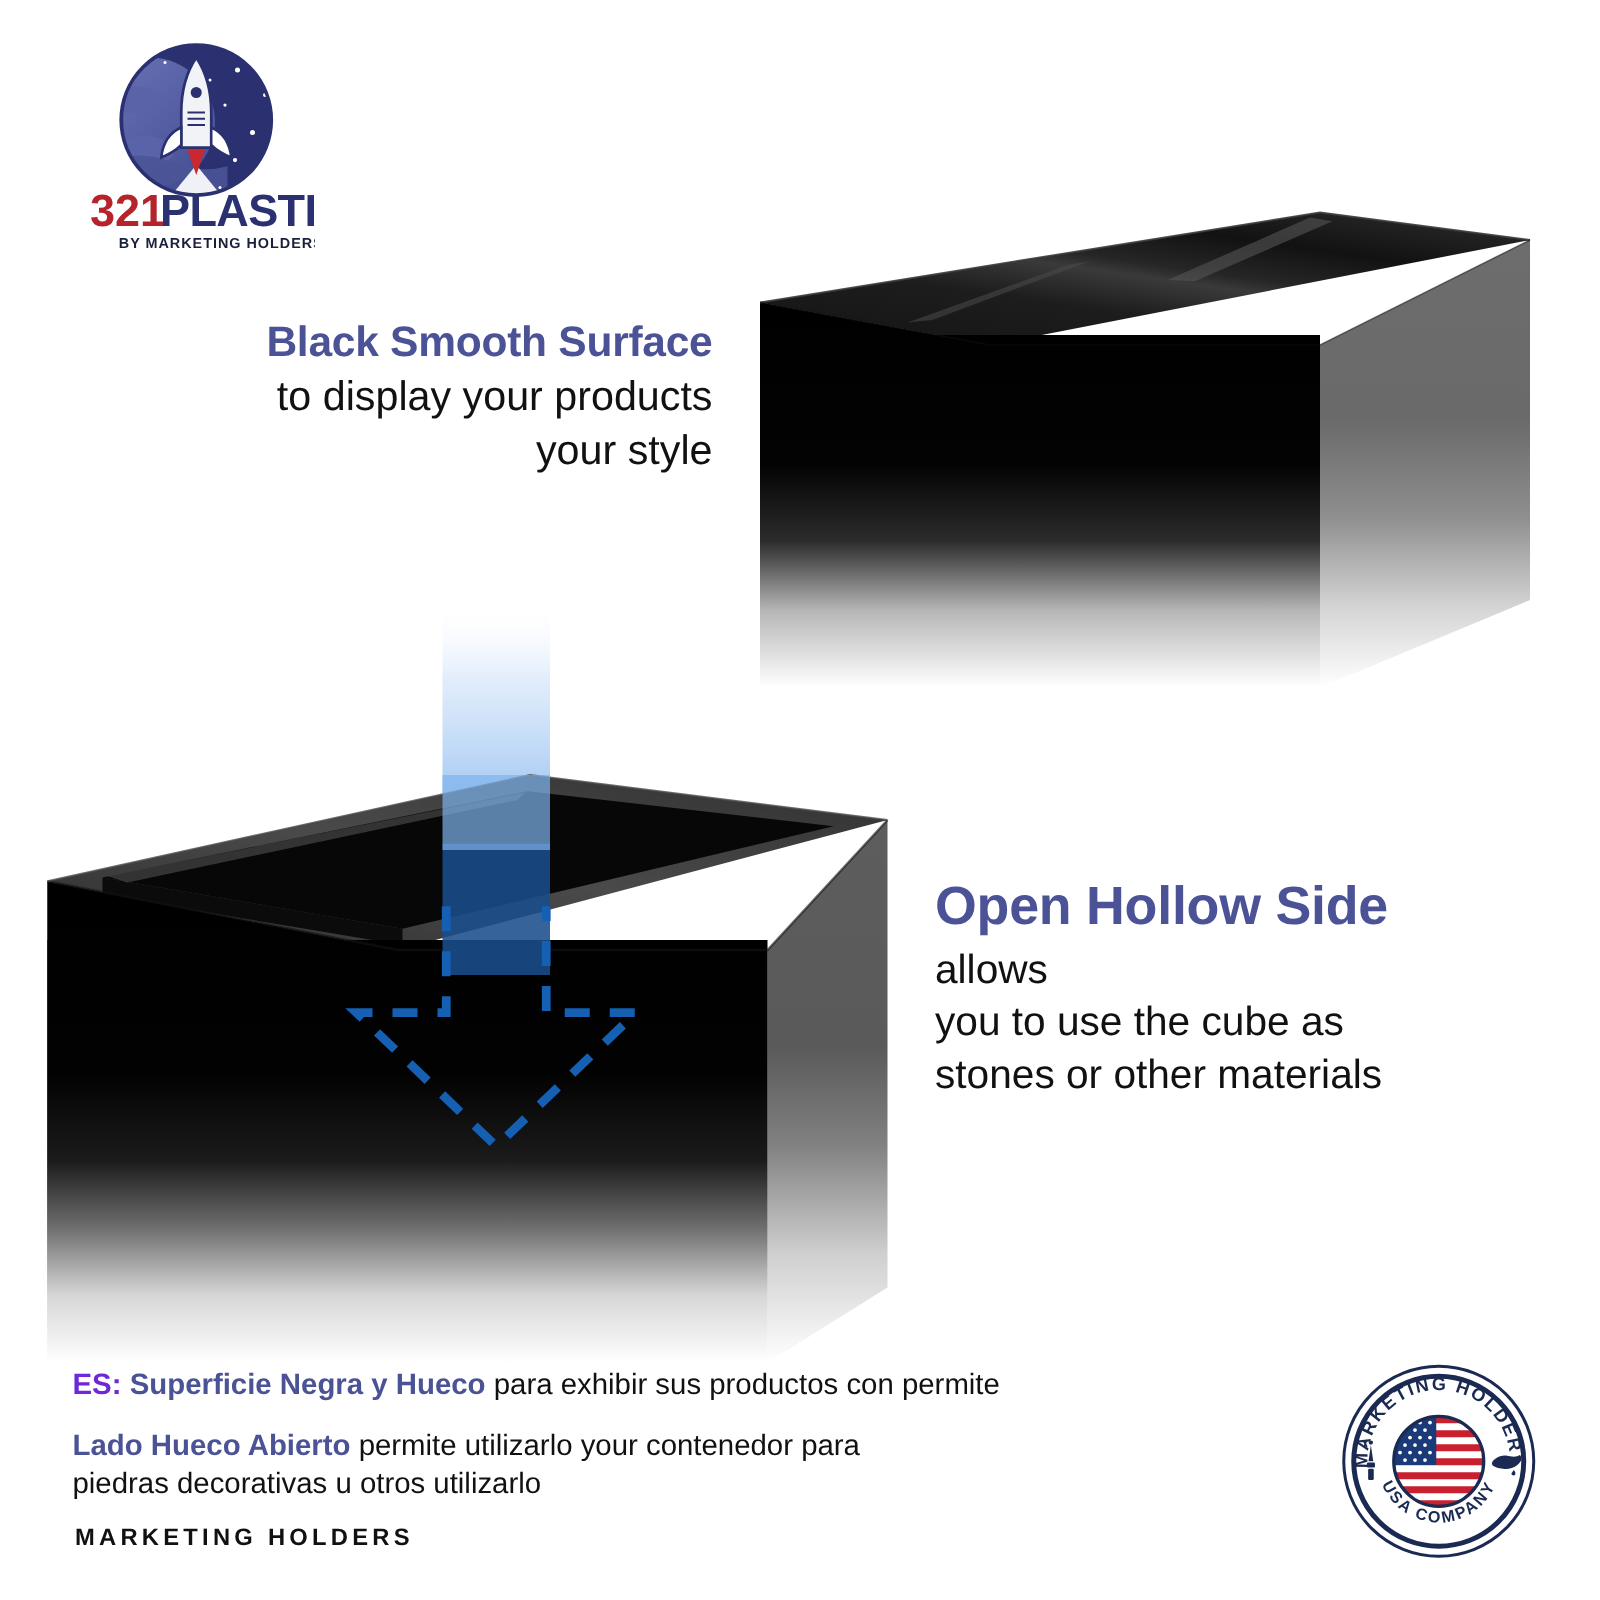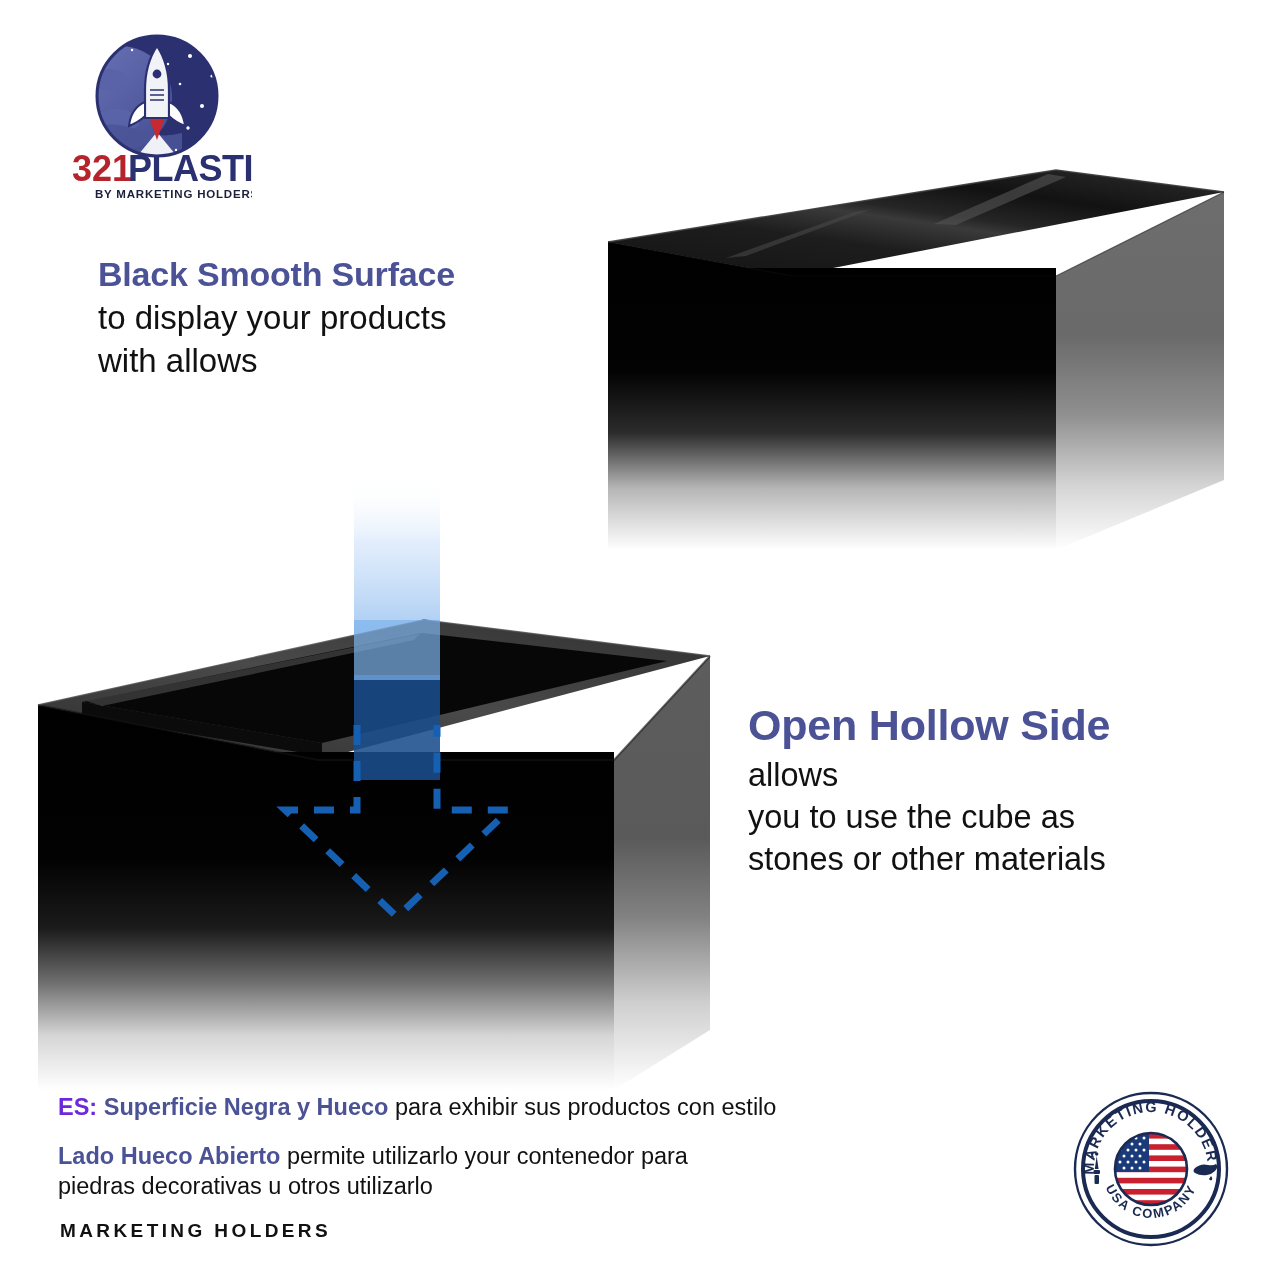--- a/index.html
+++ b/index.html
@@ -32,23 +32,24 @@
     font-family: "Liberation Sans", sans-serif;
     color: #111111;
     line-height: 1.30;
   }
   .callout .hl {
     color: #4b5396;
     font-weight: bold;
   }
 
   #callout-top {
-    left: 98px;
+    left: 110px;
     top: 252px;
     width: 460px;
+    text-align: right;
     font-size: 33px;
   }
   #callout-top .hl { font-size: 34px; letter-spacing: -0.2px; }
 
   #callout-bottom {
     left: 748px;
     top: 698px;
     width: 452px;
     text-align: left;
     font-size: 32.5px;
@@ -204,21 +205,21 @@
       <polyline points="12,92 460,20 628,42" fill="none" stroke="#3a3a3a" stroke-width="1.6" opacity="0.9"></polyline>
       <polyline points="12,92 196,126 460,126 628,42" fill="none" stroke="#111111" stroke-width="1.2" opacity="0.55"></polyline>
 
       <rect x="0" y="230" width="640" height="170" fill="none"></rect>
     </svg>
   </div>
 
   <div id="callout-top" class="callout">
     <div><span class="hl">Black Smooth Surface</span></div>
     <div><span>to display your products</span></div>
-    <div><span>with allows</span></div>
+    <div><span>your style</span></div>
   </div>
 
   <div id="cube-bottom-stage" class="cube-stage">
     <svg viewBox="0 0 710 620" xmlns="http://www.w3.org/2000/svg">
       <defs>
         <linearGradient id="bFrontFade" x1="0" y1="0" x2="0" y2="1">
           <stop offset="0%" stop-color="#000000"></stop>
           <stop offset="40%" stop-color="#020202"></stop>
           <stop offset="58%" stop-color="#1b1b1b"></stop>
           <stop offset="72%" stop-color="#6e6e6e"></stop>
@@ -279,21 +280,21 @@
       <span>allows</span>
     </div>
     <div><span>you to use the cube as</span></div>
     <div><span>stones or other materials</span></div>
   </div>
 
   <div id="es-block">
     <div id="es-line-1">
       <span class="es-prefix">ES:</span>
       <span class="hl">Superficie Negra y Hueco</span>
-      <span>para exhibir sus productos con estilo</span>
+      <span>para exhibir sus productos con permite</span>
     </div>
     <div>
       <span class="hl">Lado Hueco Abierto</span>
       <span>permite utilizarlo your contenedor para</span>
       <div>piedras decorativas u otros utilizarlo</div>
     </div>
   </div>
 
   <div id="footer-brand">MARKETING HOLDERS</div>
 

